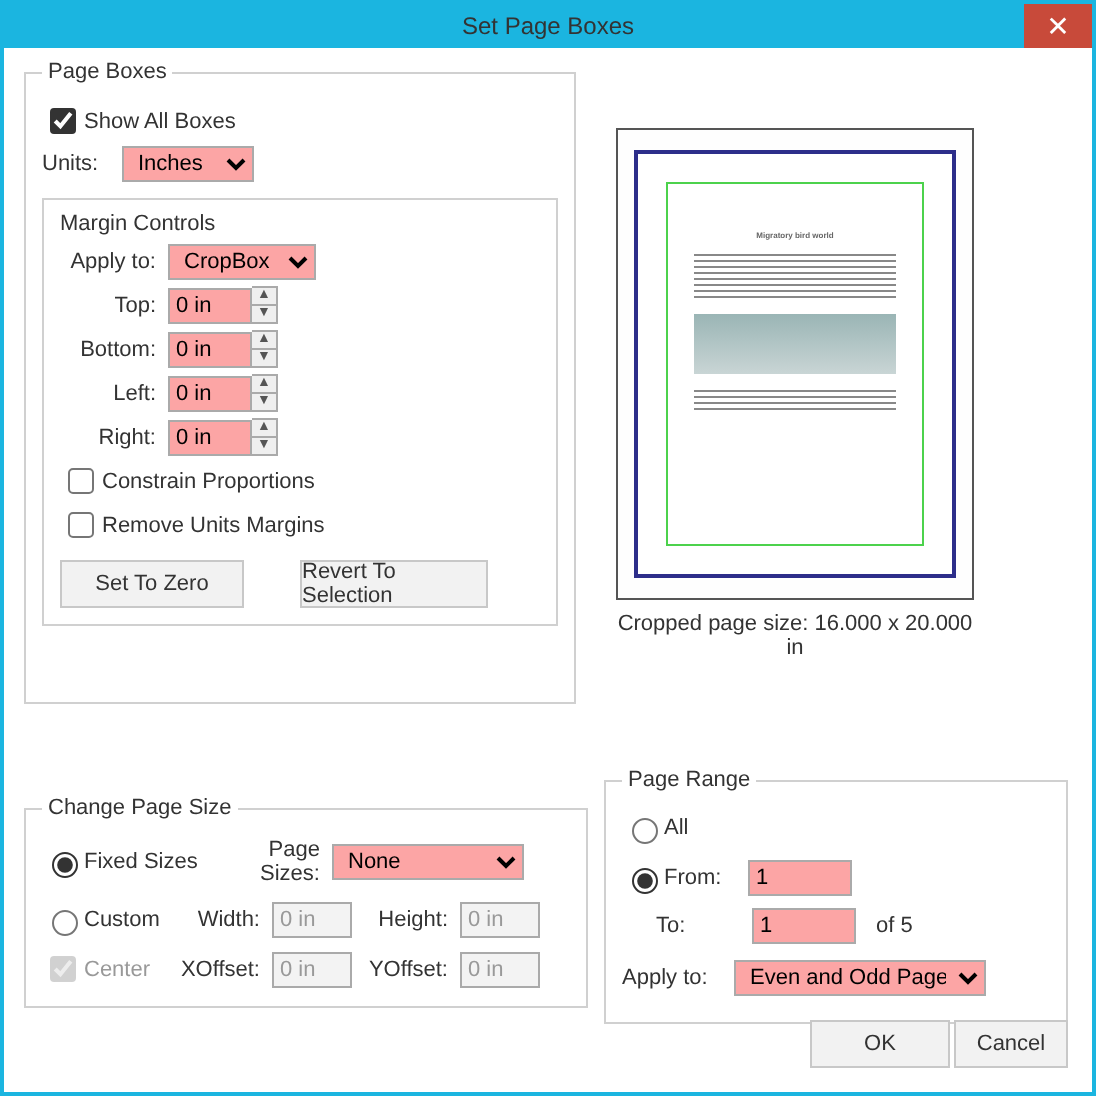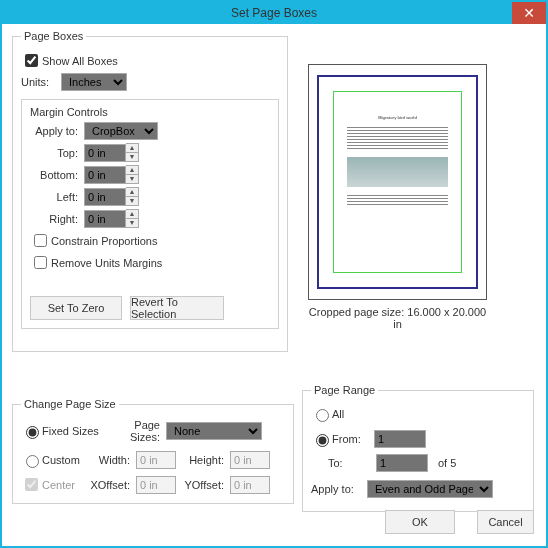--- a/index.html
+++ b/index.html
@@ -5,44 +5,44 @@
   * { box-sizing: border-box; font-family: "Segoe UI", Arial, sans-serif; }
   body { margin:0; background:#fff; width:548px; height:548px; border:2px solid #1bb5e0; position:relative; font-size:11px; color:#333; }
   .titlebar { background:#1bb5e0; color:#333; height:22px; display:flex; align-items:center; justify-content:center; position:relative; }
   .titlebar .title { font-size:12px; color:#333; }
   .closebtn { position:absolute; right:0; top:0; width:34px; height:22px; background:#c84a3a; color:#fff; display:flex; align-items:center; justify-content:center; font-size:14px; }
   .content { padding:6px 10px 6px 10px; position:relative; }
   fieldset { border:1px solid #d0d0d0; margin:0; padding:6px 8px 0 8px; }
   legend { padding:0 3px; font-size:11px; color:#333; }
   .row { display:flex; align-items:center; margin:3px 0; }
   .ck { margin-right:4px; }
-  select, input[type=text] { border:1px solid #aaa; background:#737373; font-size:11px; height:18px; padding:0 3px; }
+  select, input[type=text] { border:1px solid #aaa; background:#fca5a5; font-size:11px; height:18px; padding:0 3px; }
   .spin { display:flex; align-items:center; }
   .spin input { width:42px; }
   .spinbtns { display:flex; flex-direction:column; border:1px solid #aaa; border-left:none; background:#efefef; }
   .spinbtns span { display:block; width:12px; height:8.5px; text-align:center; font-size:7px; line-height:8px; color:#555; }
   .spinbtns span:first-child { border-bottom:1px solid #aaa; }
   .lbl { display:inline-block; text-align:right; margin-right:6px; }
   .btn { background:#f2f2f2; border:1px solid #c8c8c8; height:24px; display:flex; align-items:center; justify-content:center; font-size:11px; cursor:pointer; }
   .preview { position:absolute; left:306px; top:40px; width:179px; }
   .pframe { border:1px solid #555; background:#fefefe; padding:8px; height:236px; display:flex; align-items:center; justify-content:center; }
   .ppage { width:170px; height:214px; border:2px solid #2d2e8a; background:#fff; position:relative; }
   .pcrop { position:absolute; left:14px; top:14px; right:14px; bottom:14px; border:1px solid #4cd24c; }
   .pimg { position:absolute; left:18%; top:38%; right:18%; height:30px; background:linear-gradient(#9ab5b5,#c9d5d5); }
   .ptxt { position:absolute; font-size:4px; color:#666; line-height:5px; }
   .croppedlbl { text-align:center; margin-top:6px; color:#333; font-size:11px; }
   .changesize { position:absolute; left:10px; top:374px; width:282px; }
   .pagerange { position:absolute; left:300px; top:360px; width:232px; }
-  .footer { position:absolute; right:12px; bottom:12px; display:flex; gap:22px; }
+  .footer { position:absolute; right:12px; bottom:12px; display:flex; gap:2px; }
   .disabled { color:#999; }
   input[disabled] { background:#f3f3f3; color:#999; }
   .radio, .ck { accent-color:#333; }
   .margin-controls { border:1px solid #d0d0d0; padding:6px 8px 8px 8px; margin-top:8px; }
   .mc-title { font-size:11px; margin-bottom:4px; }
-  .btnrow { display:flex; gap:8px; margin-top:24px; }
+  .btnrow { display:flex; gap:28px; margin-top:8px; }
 </style>
 </head>
 <body>
 
 <div class="titlebar">
   <span class="title">Set Page Boxes</span>
   <div class="closebtn">
       <span>✕</span>
     </div>
 </div>

